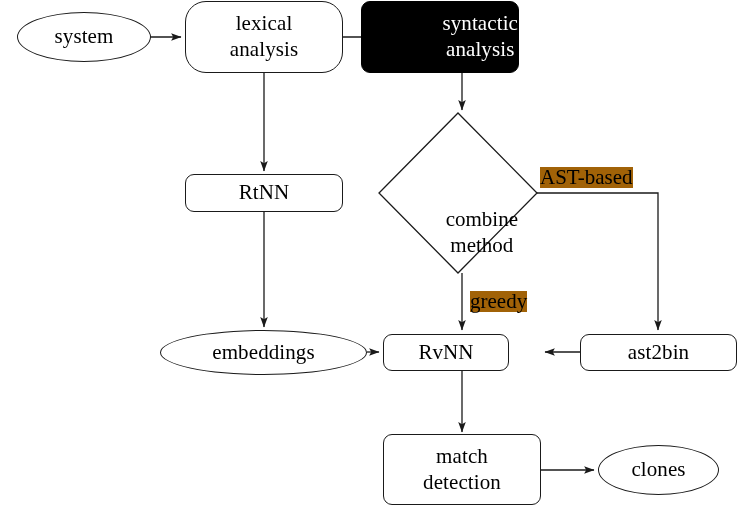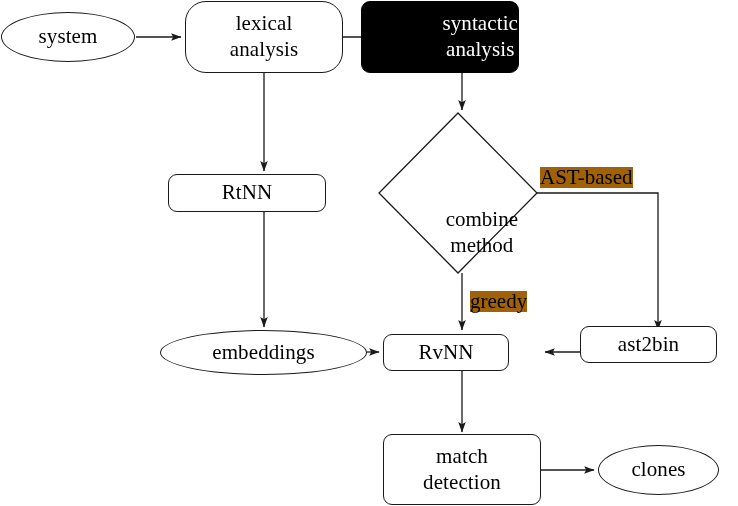--- a/index.html
+++ b/index.html
@@ -98,52 +98,52 @@
       <path d="M462,273 L462,330"></path>
       <path d="M537,193 L658,193 L658,330"></path>
       <path d="M367,352 L379,352"></path>
       <path d="M580,352 L545,352"></path>
       <path d="M462,370 L462,432"></path>
       <path d="M541,470 L594,470"></path>
     </g>
     <polygon points="458,113 537,193 458,273 379,193" fill="#ffffff" stroke="#1a1a1a" stroke-width="1.3"></polygon>
   </svg>
 
-  <div class="node ellipse" style="left:1px; top:12px; width:134px; height:50px;">
+  <div class="node ellipse" style="left:17px; top:12px; width:134px; height:50px;">
     <span class="lbl">system</span>
   </div>
 
   <div class="node box" style="left:185px; top:1px; width:158px; height:72px;border-radius:21px;">
     <span class="lbl">lexical
 analysis</span>
   </div>
 
   <div class="node box filled" style="left:361px; top:1px; width:158px; height:72px;justify-content:flex-end;">
     <span class="lbl">syntactic
 analysis</span>
   </div>
 
-  <div class="node box" style="left:168px; top:174px; width:158px; height:38px;">
+  <div class="node box" style="left:185px; top:174px; width:158px; height:38px;">
     <span class="lbl">RtNN</span>
   </div>
 
   <div class="diamond-label" style="left:398px; top:163px; width:120px; height:60px;">
     <span class="lbl" style="white-space:pre-line;">combine
 method</span>
   </div>
 
   <div class="node ellipse" style="left:160px; top:330px; width:207px; height:45px;">
     <span class="lbl">embeddings</span>
   </div>
 
   <div class="node box" style="left:383px; top:334px; width:126px; height:37px;">
     <span class="lbl">RvNN</span>
   </div>
 
-  <div class="node box" style="left:580px; top:326px; width:137px; height:37px;">
+  <div class="node box" style="left:580px; top:334px; width:157px; height:37px;">
     <span class="lbl">ast2bin</span>
   </div>
 
   <div class="node box" style="left:383px; top:434px; width:158px; height:71px;">
     <span class="lbl">match
 detection</span>
   </div>
 
   <div class="node ellipse" style="left:598px; top:445px; width:121px; height:50px;text-align:center;">
     <span class="lbl">clones</span>

